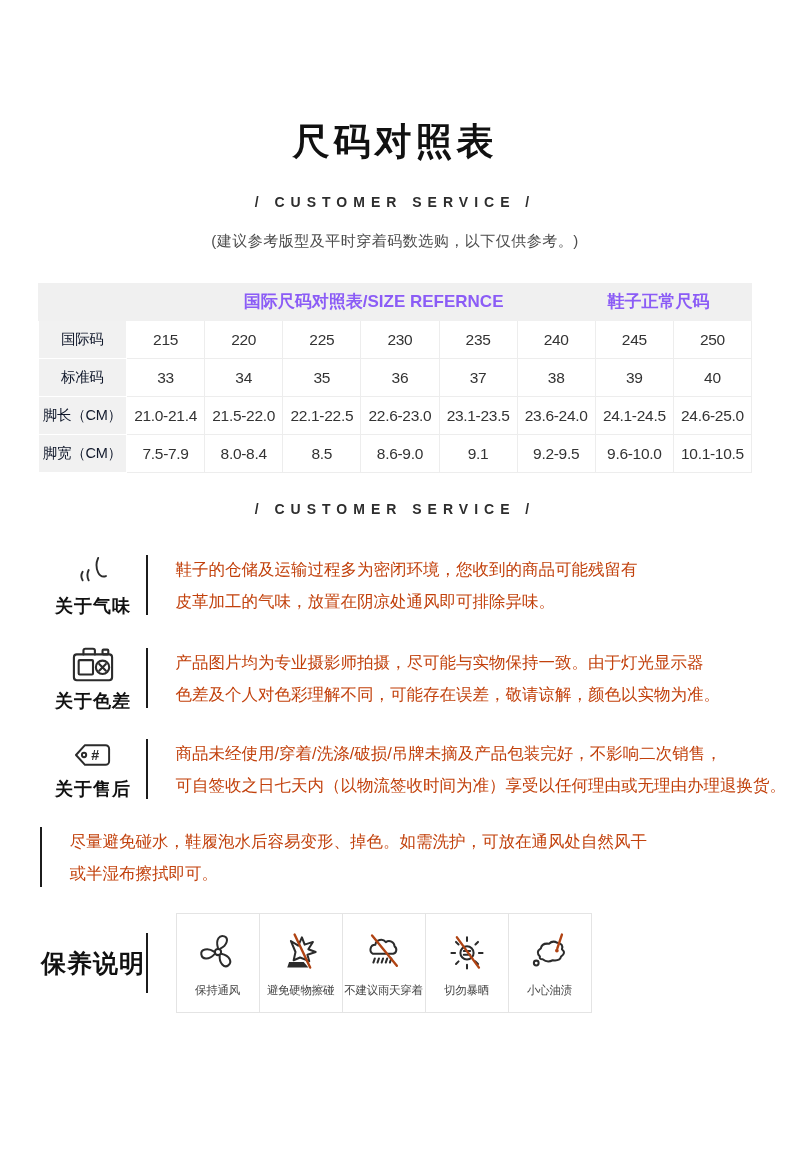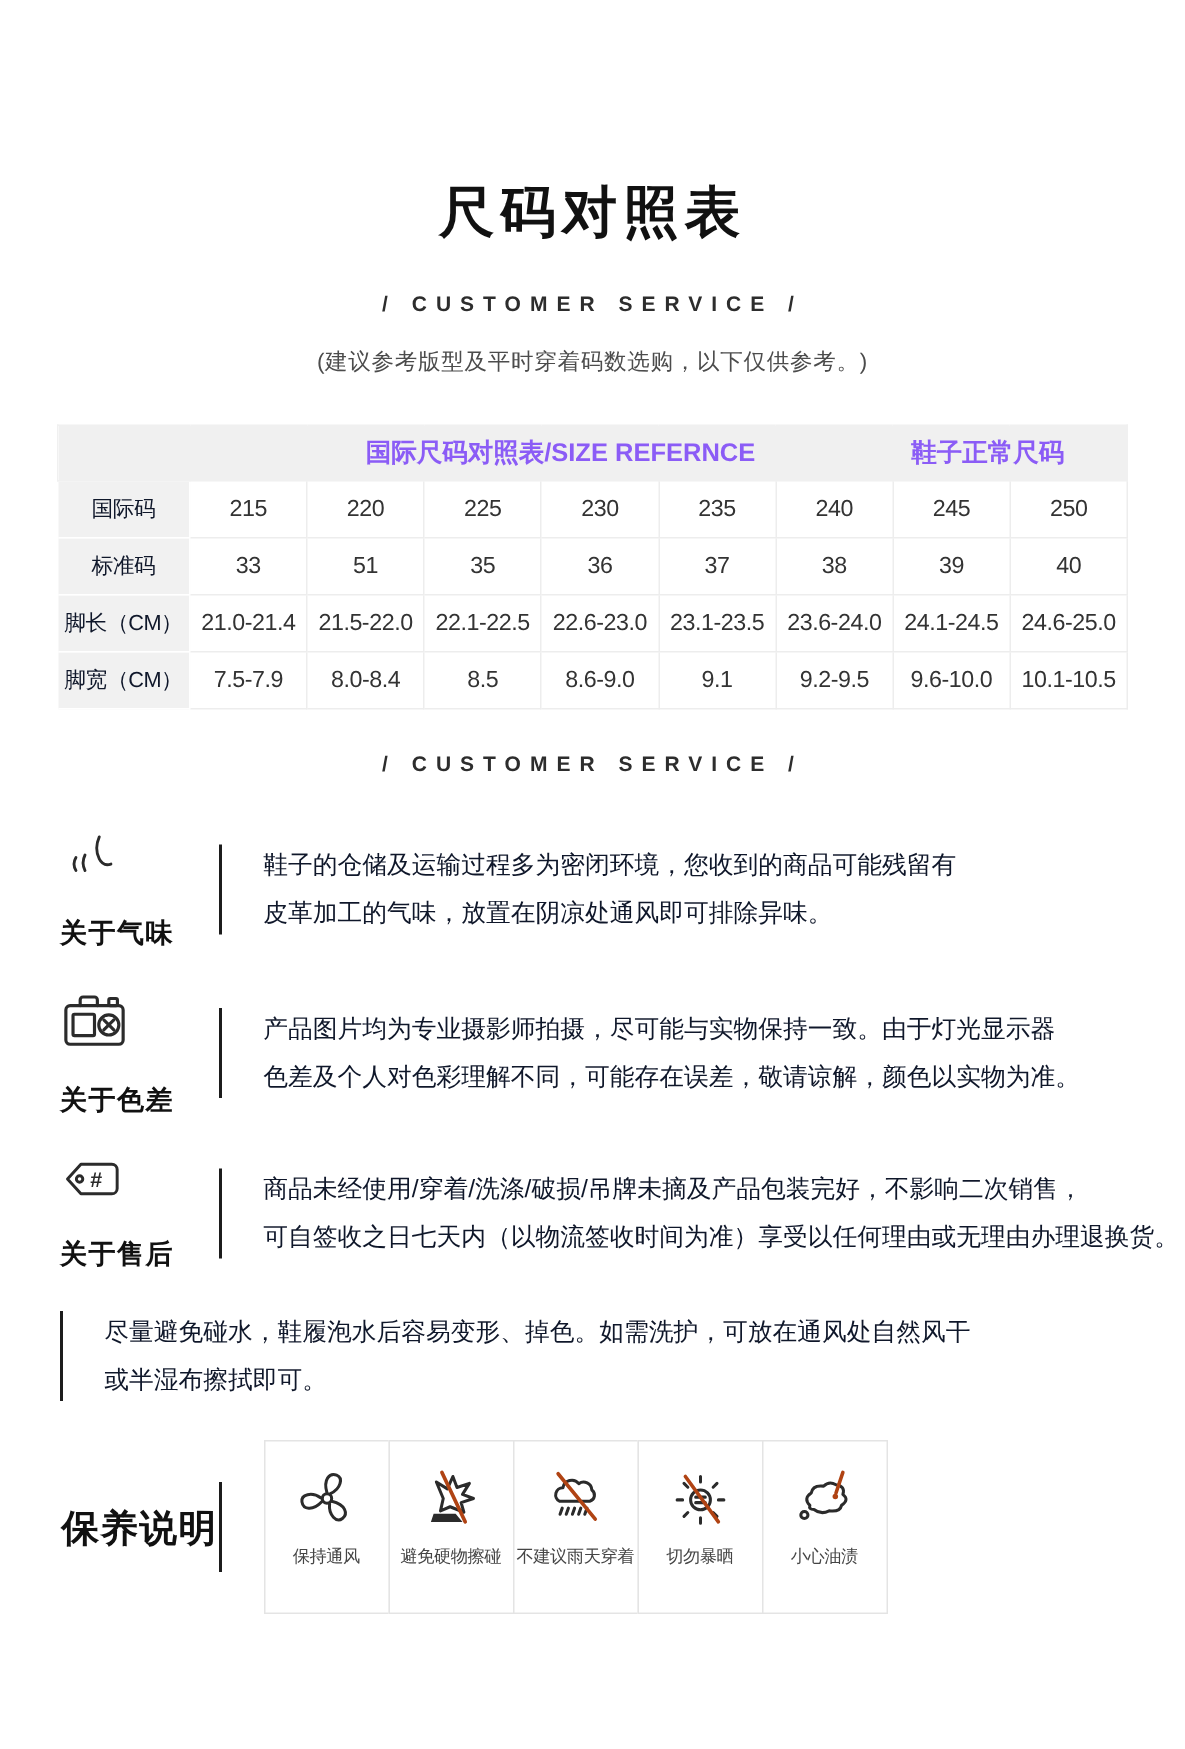--- a/index.html
+++ b/index.html
@@ -37,33 +37,33 @@
     border:1px solid #ededed;background:#fff;padding:0;letter-spacing:-0.3px;
   }
   .size-table td.lbl{
     background:#f1f1f1;border:1px solid #ffffff;border-left:none;font-size:14.5px;color:#0f172a;
   }
   .size-table col.c-label{width:88px;}
 
   
   .tips{margin:34px 0 0 40px;}
   .tip-row{display:flex;align-items:center;margin-bottom:24px;}
-  .tip-left{width:106px;display:flex;flex-direction:column;align-items:flex-start;gap:21px;flex:none;}
+  .tip-left{width:106px;display:flex;flex-direction:column;align-items:center;gap:5px;flex:none;}
   .tip-label{font-size:18px;font-weight:700;color:#111;letter-spacing:1px;white-space:nowrap;}
   .tip-divider{width:1.5px;height:60px;background:#1c1c1c;flex:none;}
-  .tip-text{margin-left:28px;font-size:16.5px;line-height:32px;color:#0f172a;}
+  .tip-text{margin-left:28px;font-size:16.5px;line-height:32px;color:#c2410c;}
   .tip-text .tline{white-space:nowrap;}
 
   
   .care-row{display:flex;align-items:center;margin:16px 0 0 40px;}
   .care-label{width:106px;text-align:center;font-size:25px;font-weight:700;color:#111;letter-spacing:1px;flex:none;}
   .care-divider{width:1.5px;height:60px;background:#1c1c1c;flex:none;}
   .care-boxes{display:flex;margin-left:28px;}
   .care-box{
-    width:84px;height:116px;border:1px solid #e4e4e4;margin-left:-1px;background:#fff;
+    width:84px;height:100px;border:1px solid #e4e4e4;margin-left:-1px;background:#fff;
     display:flex;flex-direction:column;align-items:center;justify-content:flex-start;
     padding-top:16px;box-sizing:border-box;
   }
   .care-box:first-child{margin-left:0;}
   .care-caption{margin-top:9px;font-size:11.5px;color:#454545;white-space:nowrap;letter-spacing:-0.3px;}
 
   
   .ic{display:block;}
   .ic .ln{stroke:#2b2b2b;fill:none;stroke-width:2.2;stroke-linecap:round;stroke-linejoin:round;}
   .ic .fl{fill:#2b2b2b;stroke:none;}
@@ -105,21 +105,21 @@
       <td>225</td>
       <td>230</td>
       <td>235</td>
       <td>240</td>
       <td>245</td>
       <td>250</td>
     </tr>
     <tr>
       <td class="lbl">标准码</td>
       <td>33</td>
-      <td>51</td>
+      <td>34</td>
       <td>35</td>
       <td>36</td>
       <td>37</td>
       <td>38</td>
       <td>39</td>
       <td>40</td>
     </tr>
     <tr>
       <td class="lbl">脚长（CM）</td>
       <td>21.0-21.4</td>

